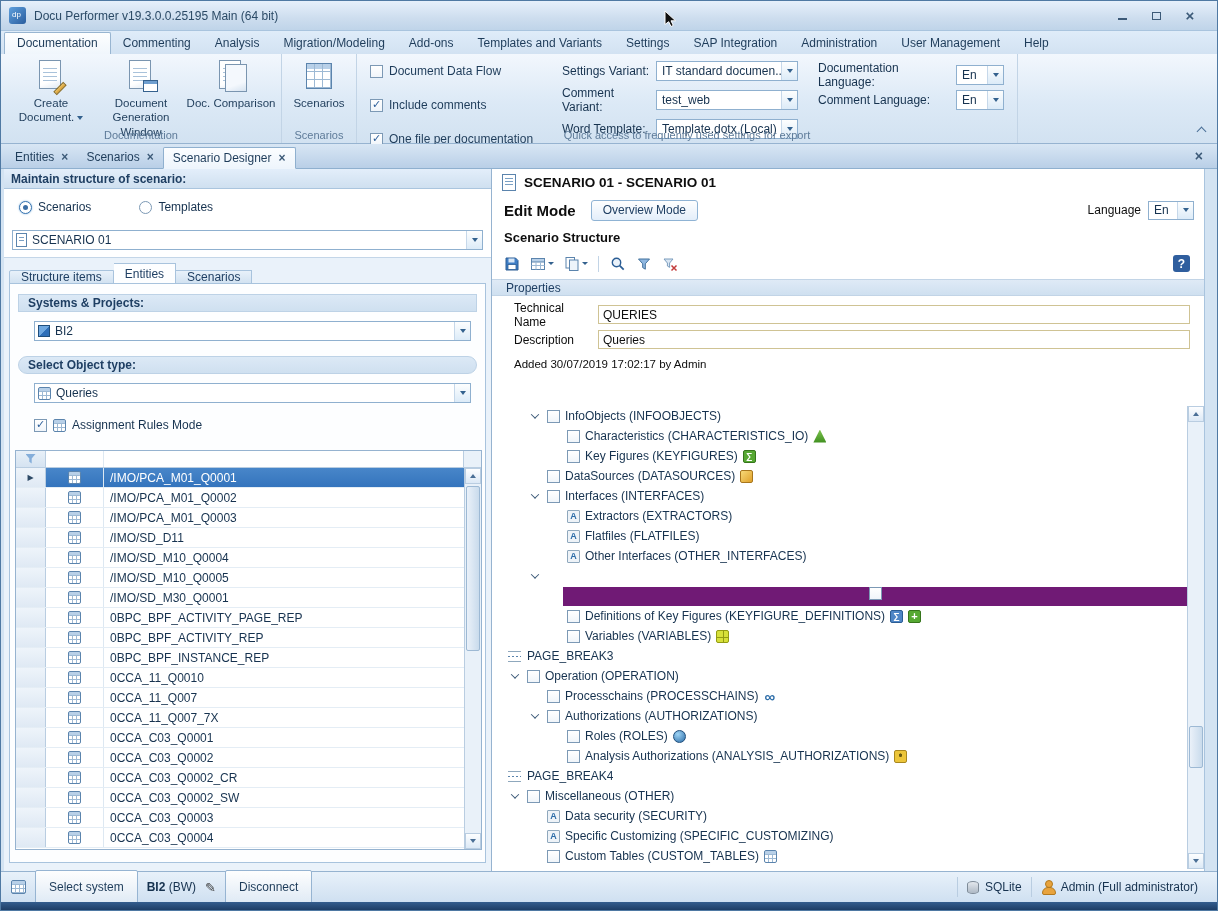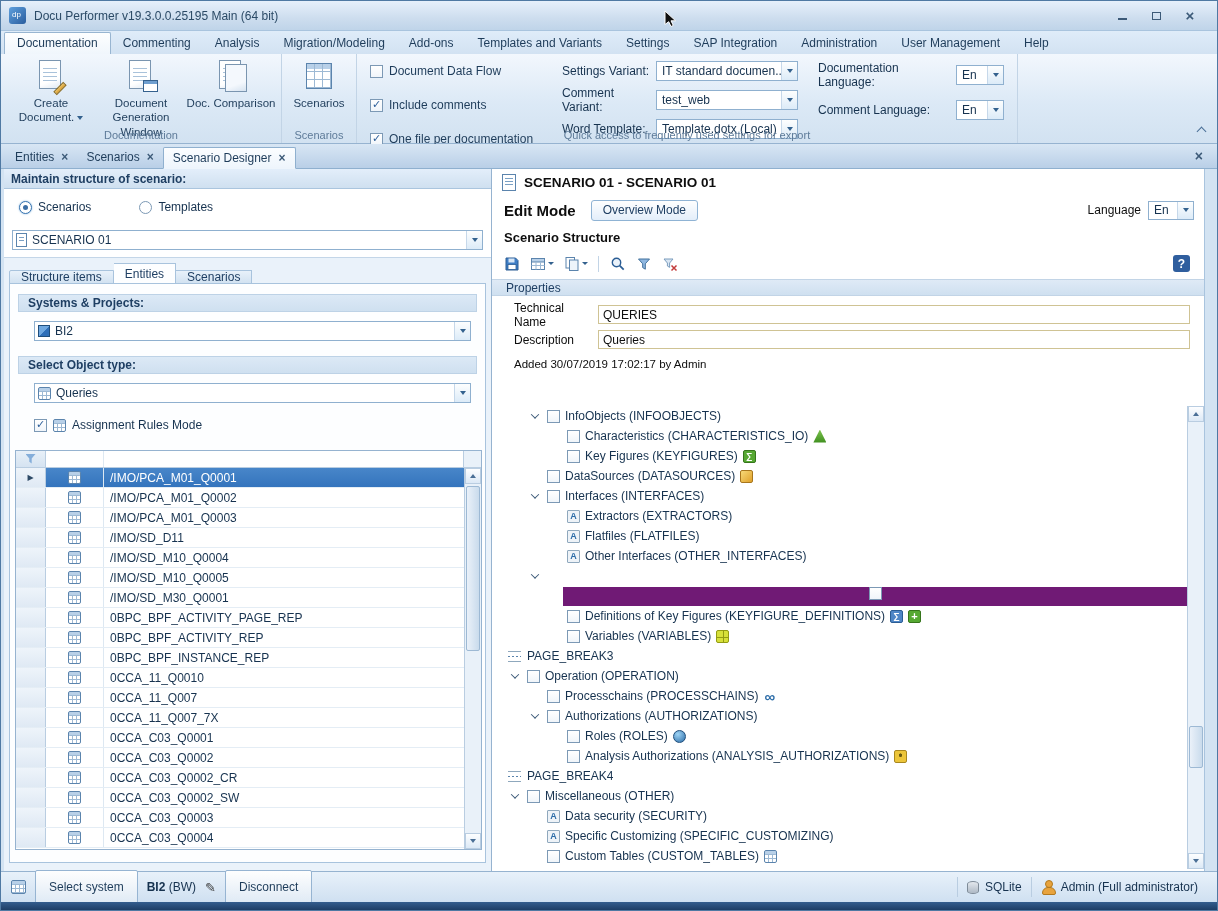--- a/index.html
+++ b/index.html
@@ -40,21 +40,21 @@
 .bacc-window{position:absolute;right:-1px;bottom:0;width:15px;height:12px;background:#fff;border:1px solid #35618e;box-shadow:inset 0 3px 0 #6f9fd0;}
 .btable{position:absolute;left:3px;top:3px;width:26px;height:26px;background:#fff;border:1px solid #5b84ad;box-shadow:inset 0 5px 0 #b8d0e8;}
 .btable::after{content:"";position:absolute;inset:0;background:repeating-linear-gradient(to right,transparent 0 7px,#9db9d4 7px 8px),repeating-linear-gradient(transparent 0 7px,#9db9d4 7px 8px);}
 .quick-inner{display:flex;gap:14px;padding:4px 8px;}
 .chk-col{display:flex;flex-direction:column;gap:20px;padding-top:3px;width:178px;}
 .rchk-row{display:flex;align-items:center;gap:6px;}
 .fld-col{display:flex;flex-direction:column;gap:5px;}
 .fld-row{display:flex;align-items:center;}
 .fld-label{width:94px;font-size:12px;color:#16324f;}
 .fld-combo{width:142px;height:19px;}
-.lang-col{display:flex;flex-direction:column;gap:11px;padding-left:6px;}
+.lang-col{display:flex;flex-direction:column;gap:1px;padding-left:6px;}
 .lang-row{display:flex;align-items:center;}
 .lang-label{width:138px;font-size:12px;color:#16324f;}
 .lang-combo{width:48px;height:19px;}
 .collapse-chev{position:absolute;right:12px;bottom:8px;width:7px;height:7px;border-left:1.6px solid #4a6f96;border-top:1.6px solid #4a6f96;transform:rotate(45deg);}
 
 
 .doctabs{position:absolute;top:143px;left:0;right:0;height:25px;background:linear-gradient(#d8e6f4,#b9cfe7);border-bottom:1px solid #8fb0cf;display:flex;align-items:flex-end;padding:0 5px;}
 .doctabs-inner{display:flex;align-items:flex-end;}
 .dtab{display:flex;align-items:center;gap:7px;height:22px;padding:0 9px;font-size:12px;color:#1e3c5a;}
 .dtab.active{background:linear-gradient(#fbfdff,#eef5fc);border:1px solid #8fb0cf;border-bottom:1px solid #eef5fc;margin-bottom:-1px;border-radius:2px 2px 0 0;}
@@ -104,21 +104,21 @@
 .radio-row{display:flex;gap:48px;padding:11px 15px 0;}
 .radio-item{display:flex;align-items:center;gap:6px;color:#16324f;}
 .scn-combo{position:absolute;top:41px;left:8px;right:8px;}
 .lp-tabs{position:absolute;top:93px;left:5px;right:5px;height:22px;display:flex;align-items:flex-end;}
 .ltab{height:14px;padding:0 11px;display:flex;align-items:center;background:linear-gradient(#e8f1fa,#d2e2f1);border:1px solid #a8c3dd;border-left:none;color:#1f3f63;}
 .ltab:first-child{border-left:1px solid #a8c3dd;border-radius:2px 0 0 0;}
 .ltab.active{background:#fdfeff;border-bottom:1px solid #fdfeff;height:22px;margin-bottom:-1px;}
 .lp-content{position:absolute;top:114px;left:5px;right:5px;bottom:8px;background:#fdfeff;border:1px solid #a8c3dd;}
 .sec-header{position:absolute;left:8px;right:8px;height:18px;background:linear-gradient(#dce9f6,#cfe0f0);border:1px solid #bdd2e6;display:flex;align-items:center;padding:0 9px;font-weight:bold;color:#1f3f63;}
 #secSystems{top:10px;}
-#secObject{top:72px;}
+#secObject{top:72px;border-radius:9px;}
 .combo-sys{position:absolute;top:37px;left:24px;right:14px;}
 .combo-obj{position:absolute;top:99px;left:24px;right:14px;}
 .assign-row{position:absolute;top:134px;left:24px;display:flex;align-items:center;gap:6px;color:#16324f;}
 
 
 .lgrid{position:absolute;top:166px;left:5px;right:3px;bottom:12px;background:#fff;border:1px solid #96b3d0;display:flex;flex-direction:column;}
 .ghead{height:17px;border-bottom:1px solid #b9cde1;display:flex;flex:none;}
 .ghead::after{content:"";width:17px;flex:none;background:#e9f1f9;border-left:1px solid #b9cde1;}
 .gind{width:30px;flex:none;background:linear-gradient(#e8f0f8,#d5e3f1);border-right:1px solid #b9cde1;display:flex;align-items:center;justify-content:center;}
 .gico-cell{width:58px;flex:none;border-right:1px solid #dde8f2;display:flex;align-items:center;justify-content:center;}

